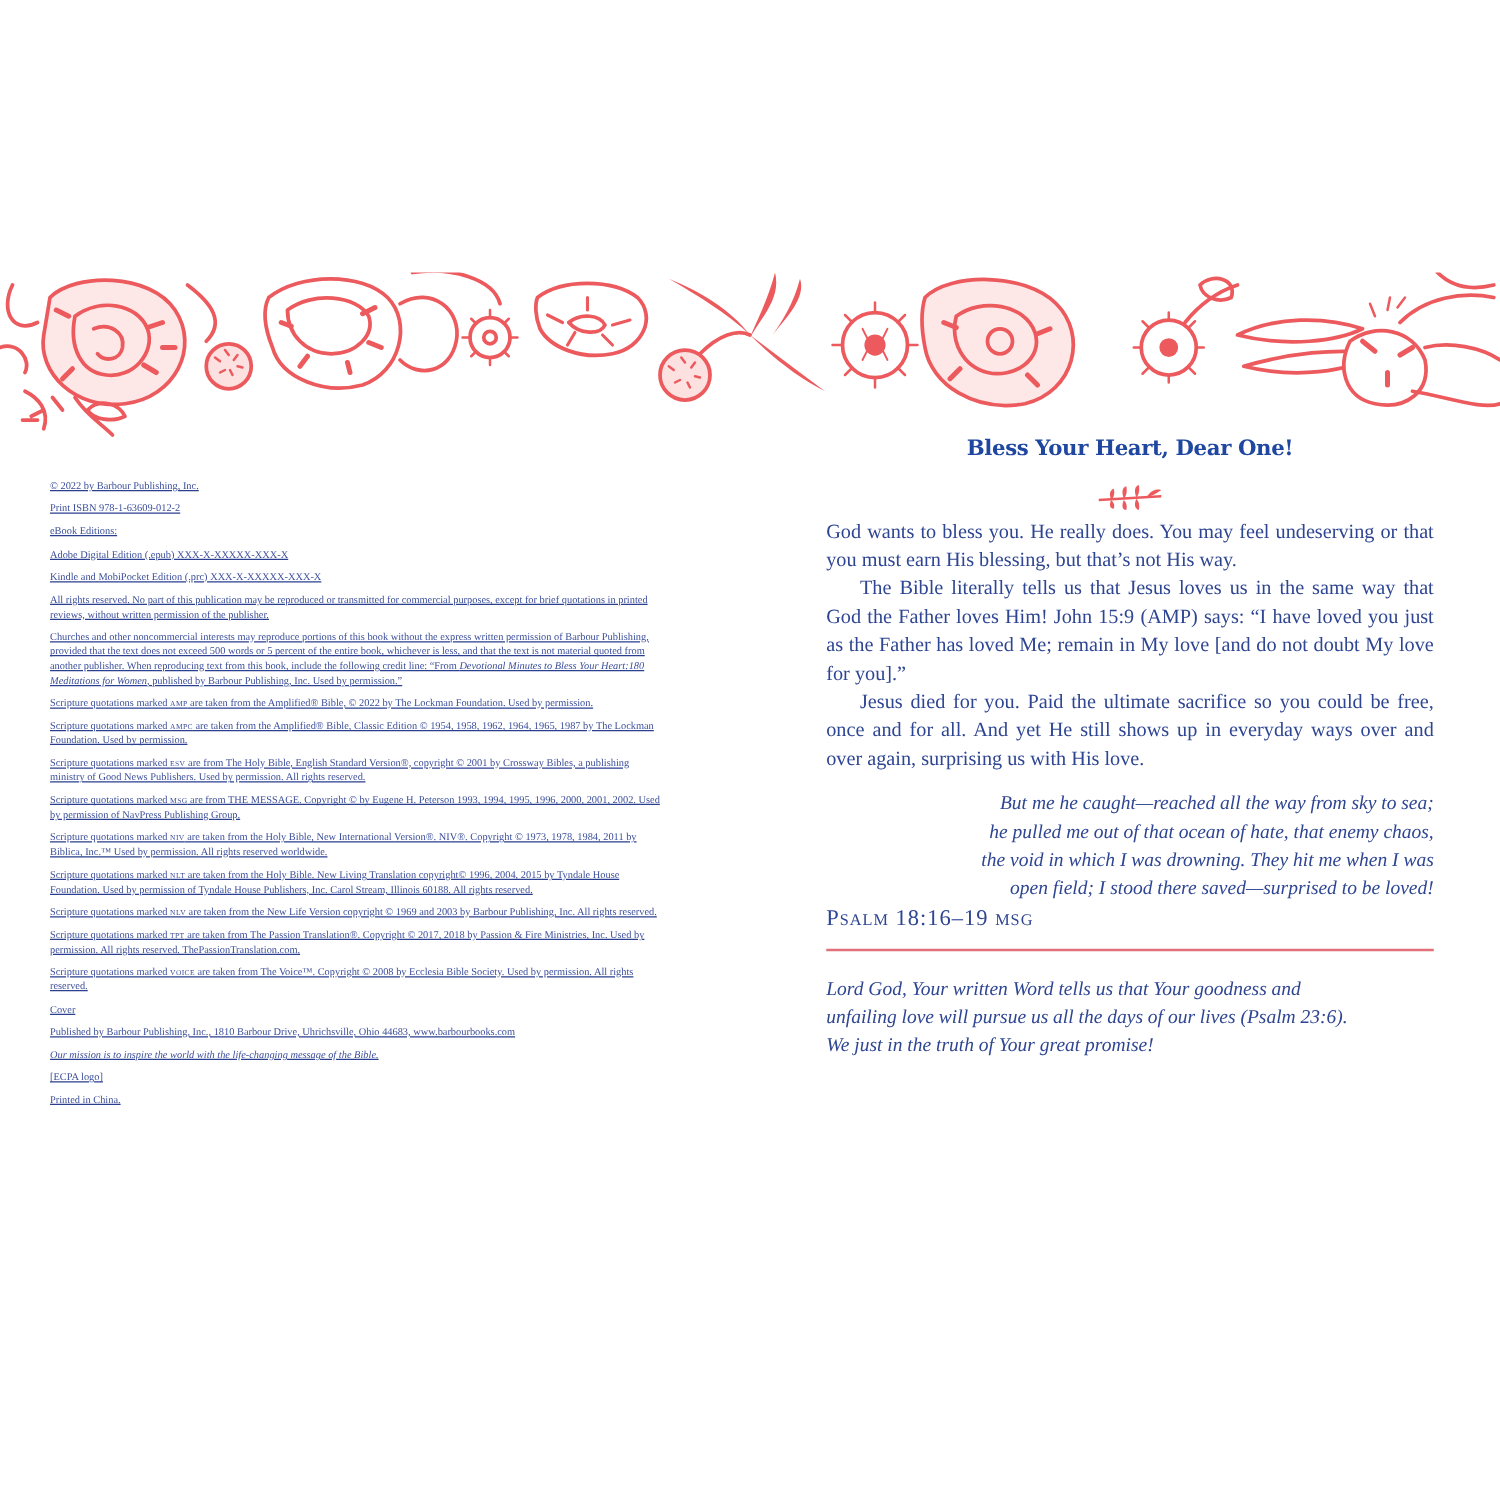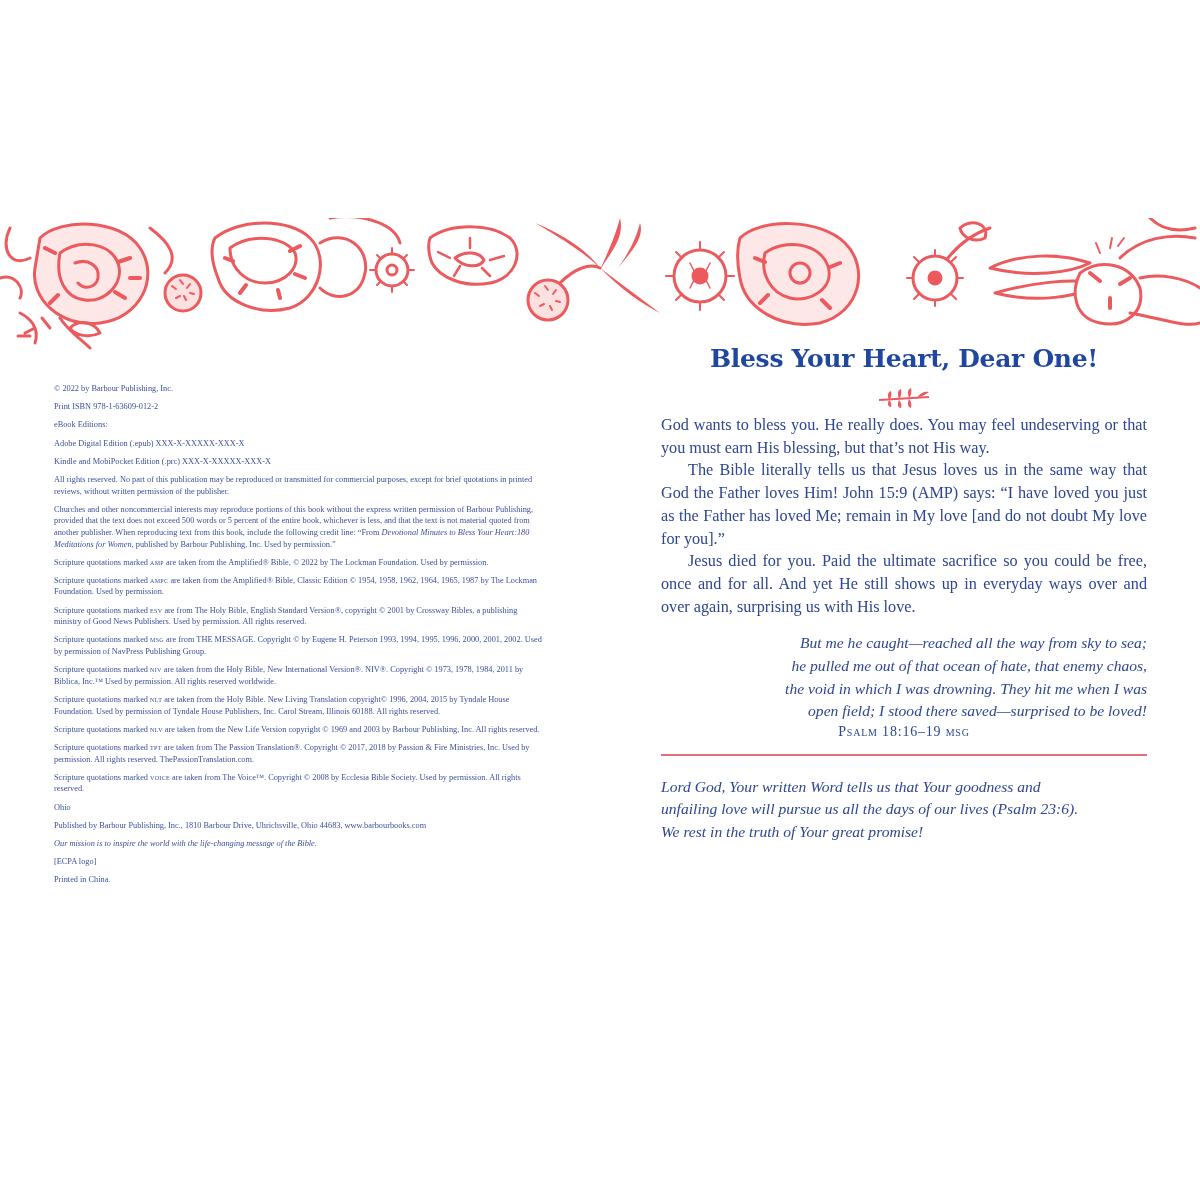--- a/index.html
+++ b/index.html
@@ -5,47 +5,47 @@
   html, body { margin: 0; padding: 0; }
   body {
     width: 1200px; height: 1200px; background: #ffffff; position: relative; overflow: hidden;
     font-family: "DejaVu Serif", "Liberation Serif", serif; color: #2a3f8f;
   }
   .spread { position: absolute; left: 0; top: 0; width: 1200px; height: 1200px; }
   .floral { position: absolute; left: 0; top: 218px; width: 1200px; height: 132px; }
   .floral svg { width: 1200px; height: 132px; display: block; }
 
   
-  .left-page { position: absolute; left: 54px; top: 383px; width: 490px; }
+  .left-page { position: absolute; left: 40px; top: 383px; width: 490px; text-decoration: underline; }
   .cp {
     font-family: "Liberation Serif", "DejaVu Serif", serif;
     font-size: 8.3px; line-height: 11.6px; color: #3c4f9a; margin: 0 0 6.6px 0;
   }
   .cp i { font-style: italic; }
   .sc { font-variant: small-caps; text-transform: lowercase; letter-spacing: 0.3px; }
 
   
   .right-page { position: absolute; left: 661px; top: 340px; width: 486px; }
   .title {
     text-align: center; font-family: "DejaVu Serif", "Liberation Serif", serif;
-    font-weight: bold; font-size: 25px; color: #1f47a0; letter-spacing: -0.3px; margin: 0; line-height: 38px;
+    font-weight: bold; font-size: 17px; color: #1f47a0; letter-spacing: -0.3px; margin: 0; line-height: 38px;
   }
   .sprig { display: block; margin: 10px auto 6px auto; width: 54px; height: 20px; }
   .body-text {
     font-family: "Liberation Serif", "DejaVu Serif", serif;
     font-size: 16.2px; line-height: 22.7px; color: #2e4592; text-align: justify; margin: 0;
   }
   .body-text.indent { text-indent: 27px; }
   .verse {
     font-family: "Liberation Serif", "DejaVu Serif", serif; font-style: italic;
     font-size: 15.6px; line-height: 22.6px; color: #2e4592; text-align: right; margin: 14px 0 0 0;
   }
   .ref {
     font-family: "Liberation Serif", "DejaVu Serif", serif; font-variant: small-caps;
-    font-size: 14px; letter-spacing: 0.8px; color: #2e4592; text-align: center; margin: 1px 0 0 0;
+    font-size: 18px; letter-spacing: 0.8px; color: #2e4592; margin: 1px 0 0 0;
   }
   .divider { height: 2px; background: #e0707a; margin: 14px 0 0 0; }
   .prayer {
     font-family: "Liberation Serif", "DejaVu Serif", serif; font-style: italic;
     font-size: 15.6px; line-height: 22.6px; color: #2e4592; text-align: left; margin: 20px 0 0 0;
   }
 </style>
 </head>
 <body>
 
@@ -150,21 +150,21 @@
     <p class="cp"><span>Scripture quotations marked </span><span class="sc">AMP</span><span> are taken from the Amplified® Bible, © 2022 by The Lockman Foundation. Used by permission.</span></p>
     <p class="cp"><span>Scripture quotations marked </span><span class="sc">AMPC</span><span> are taken from the Amplified® Bible, Classic Edition © 1954, 1958, 1962, 1964, 1965, 1987 by The Lockman Foundation. Used by permission.</span></p>
     <p class="cp"><span>Scripture quotations marked </span><span class="sc">ESV</span><span> are from The Holy Bible, English Standard Version®, copyright © 2001 by Crossway Bibles, a publishing ministry of Good News Publishers. Used by permission. All rights reserved.</span></p>
     <p class="cp"><span>Scripture quotations marked </span><span class="sc">MSG</span><span> are from THE MESSAGE. Copyright © by Eugene H. Peterson 1993, 1994, 1995, 1996, 2000, 2001, 2002. Used by permission of NavPress Publishing Group.</span></p>
     <p class="cp"><span>Scripture quotations marked </span><span class="sc">NIV</span><span> are taken from the Holy Bible, New International Version®. NIV®. Copyright © 1973, 1978, 1984, 2011 by Biblica, Inc.™ Used by permission. All rights reserved worldwide.</span></p>
     <p class="cp"><span>Scripture quotations marked </span><span class="sc">NLT</span><span> are taken from the Holy Bible. New Living Translation copyright© 1996, 2004, 2015 by Tyndale House Foundation. Used by permission of Tyndale House Publishers, Inc. Carol Stream, Illinois 60188. All rights reserved.</span></p>
     <p class="cp"><span>Scripture quotations marked </span><span class="sc">NLV</span><span> are taken from the New Life Version copyright © 1969 and 2003 by Barbour Publishing, Inc. All rights reserved.</span></p>
     <p class="cp"><span>Scripture quotations marked </span><span class="sc">TPT</span><span> are taken from The Passion Translation®. Copyright © 2017, 2018 by Passion &amp; Fire Ministries, Inc. Used by permission. All rights reserved. ThePassionTranslation.com.</span></p>
     <p class="cp"><span>Scripture quotations marked </span><span class="sc">VOICE</span><span> are taken from The Voice™. Copyright © 2008 by Ecclesia Bible Society. Used by permission. All rights reserved.</span></p>
 
-    <p class="cp">Ohio</p>
+    <p class="cp">Cover</p>
     <p class="cp">Published by Barbour Publishing, Inc., 1810 Barbour Drive, Uhrichsville, Ohio 44683, www.barbourbooks.com</p>
     <p class="cp"><i>Our mission is to inspire the world with the life-changing message of the Bible.</i></p>
     <p class="cp">[ECPA logo]</p>
     <p class="cp">Printed in China.</p>
   </div>
 
   <div class="right-page">
     <h1 class="title">Bless Your Heart, Dear One!</h1>
     <svg class="sprig" viewBox="0 0 54 20" xmlns="http://www.w3.org/2000/svg">
       <path d="M2 12 L52 9" stroke="#ec5a5e" stroke-width="2" fill="none"></path>
@@ -189,16 +189,16 @@
       <div>the void in which I was drowning. They hit me when I was</div>
       <div>open field; I stood there saved—surprised to be loved!</div>
     </div>
     <div class="ref">Psalm 18:16–19 msg</div>
 
     <div class="divider"></div>
 
     <div class="prayer">
       <div>Lord God, Your written Word tells us that Your goodness and</div>
       <div>unfailing love will pursue us all the days of our lives (Psalm 23:6).</div>
-      <div>We rest in the truth of Your great promise!</div>
+      <div>We just in the truth of Your great promise!</div>
     </div>
   </div>
 </div>
 
 </body></html>

